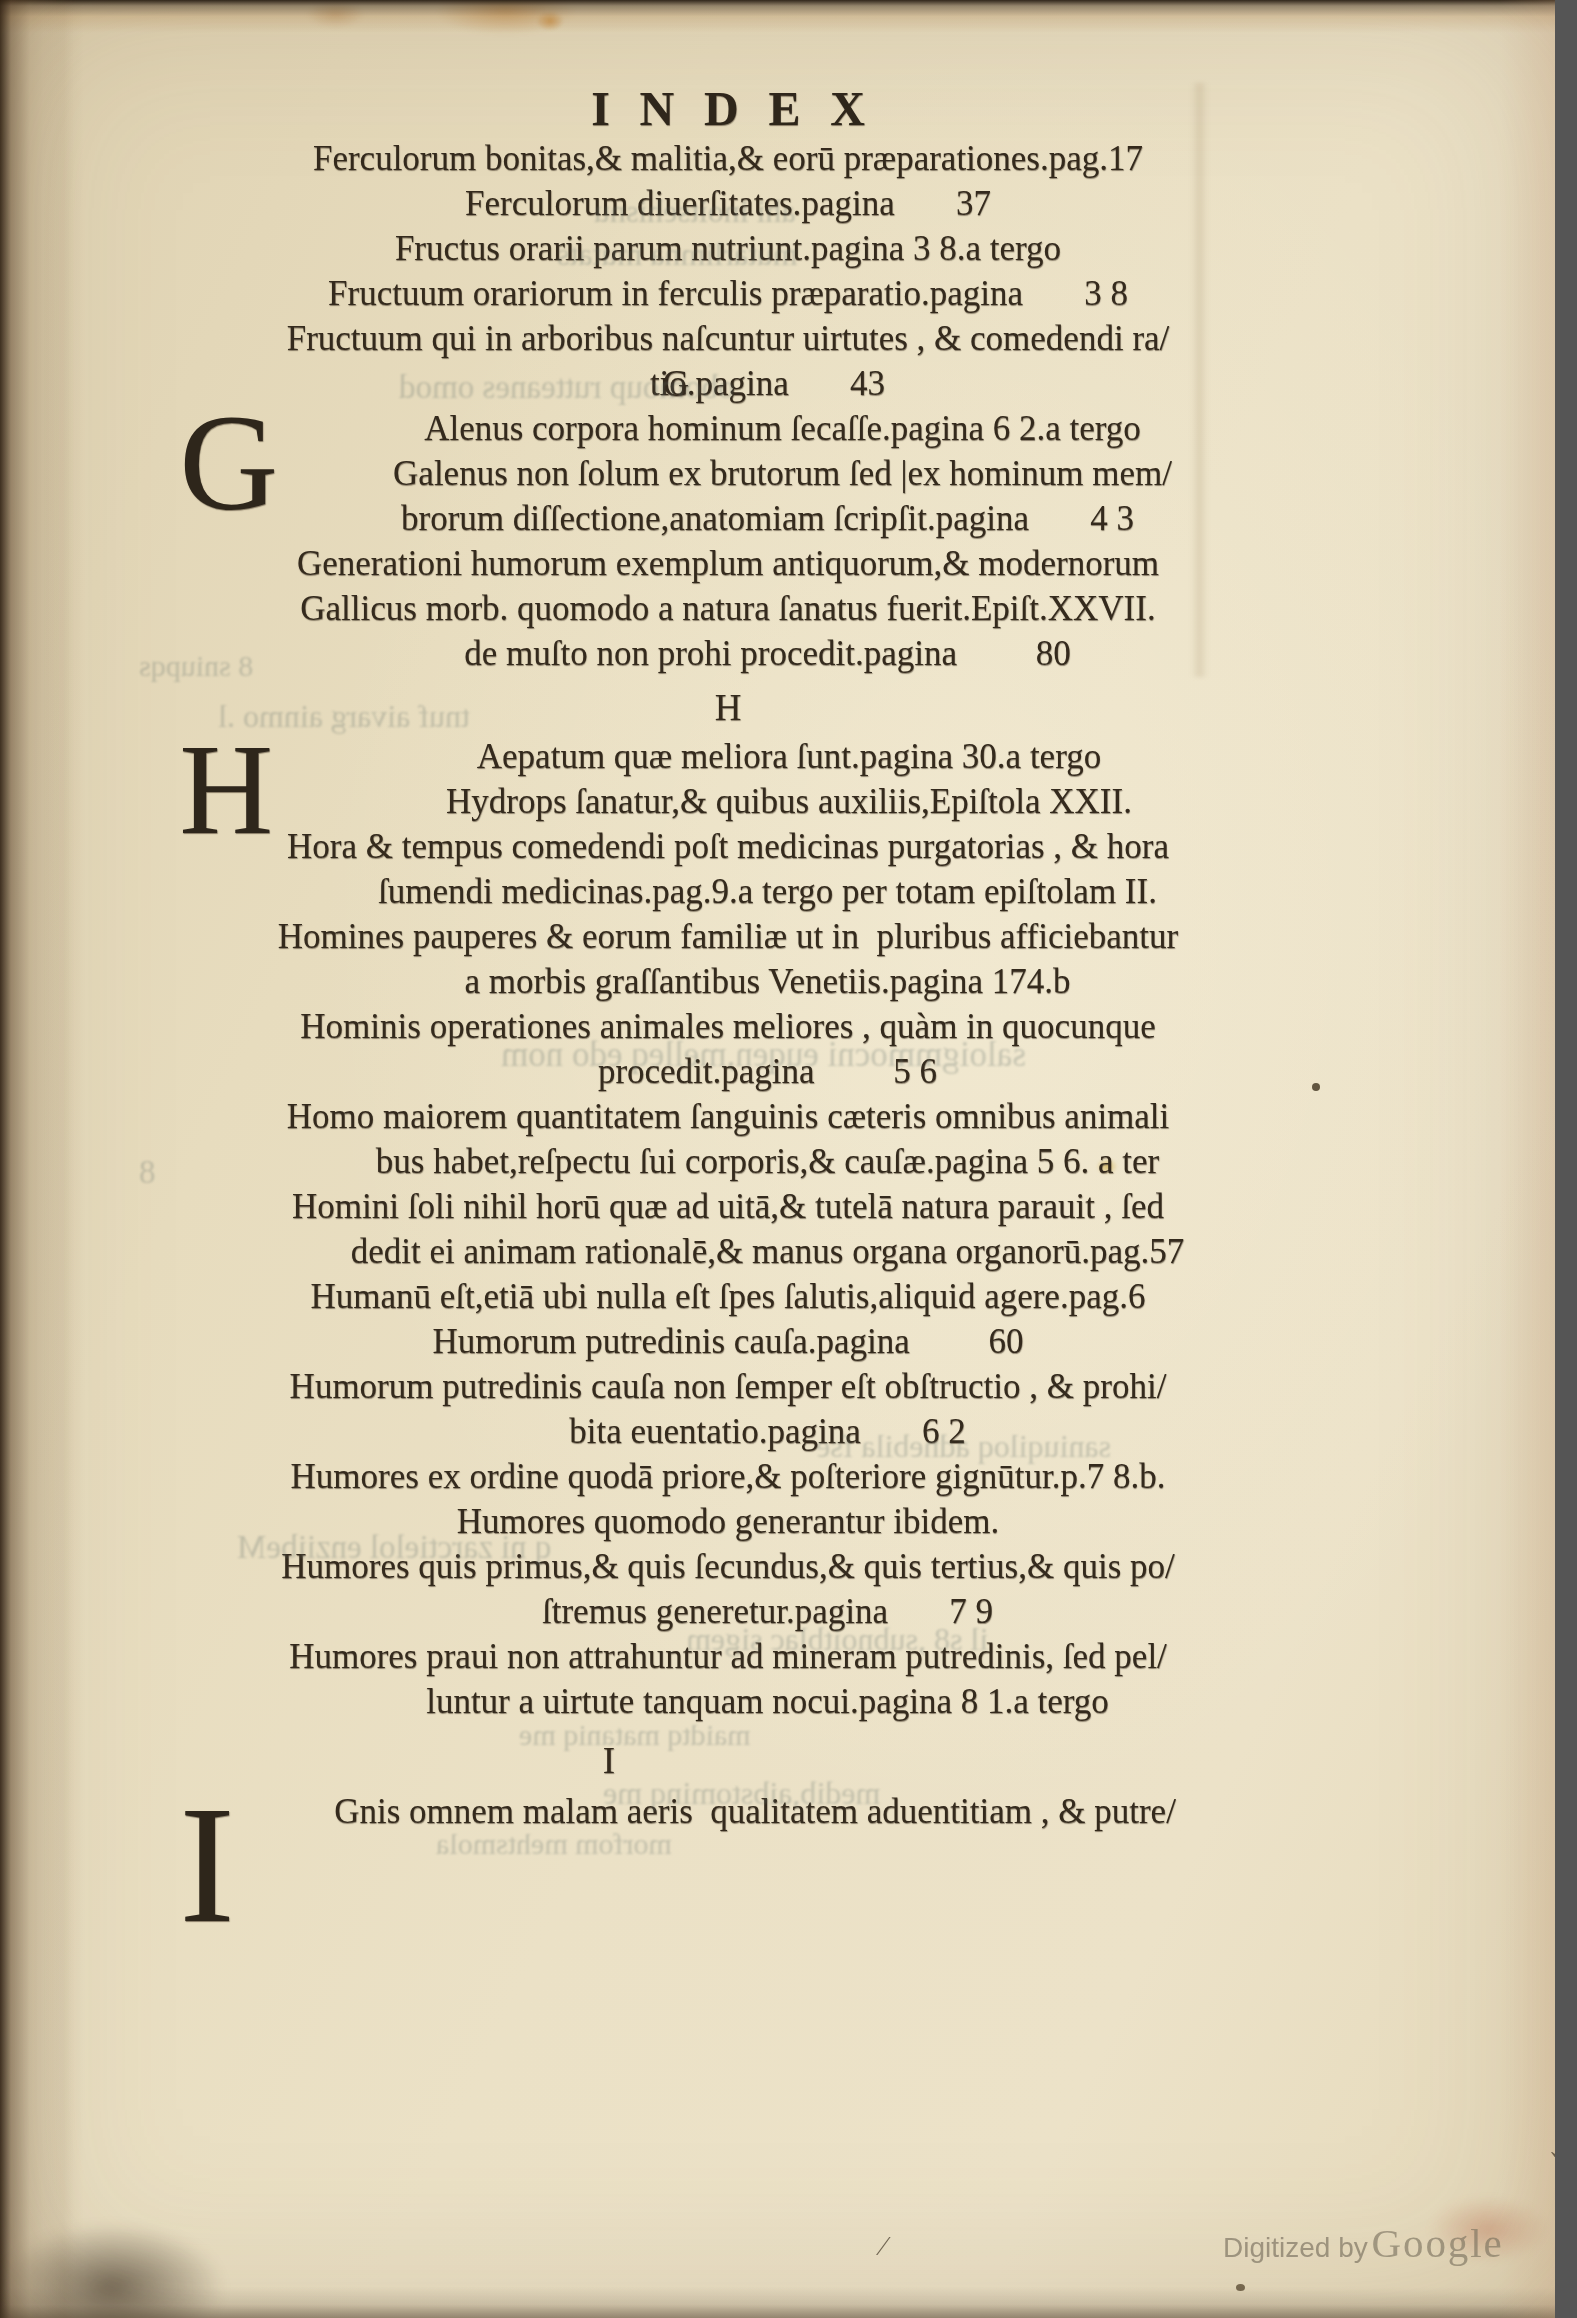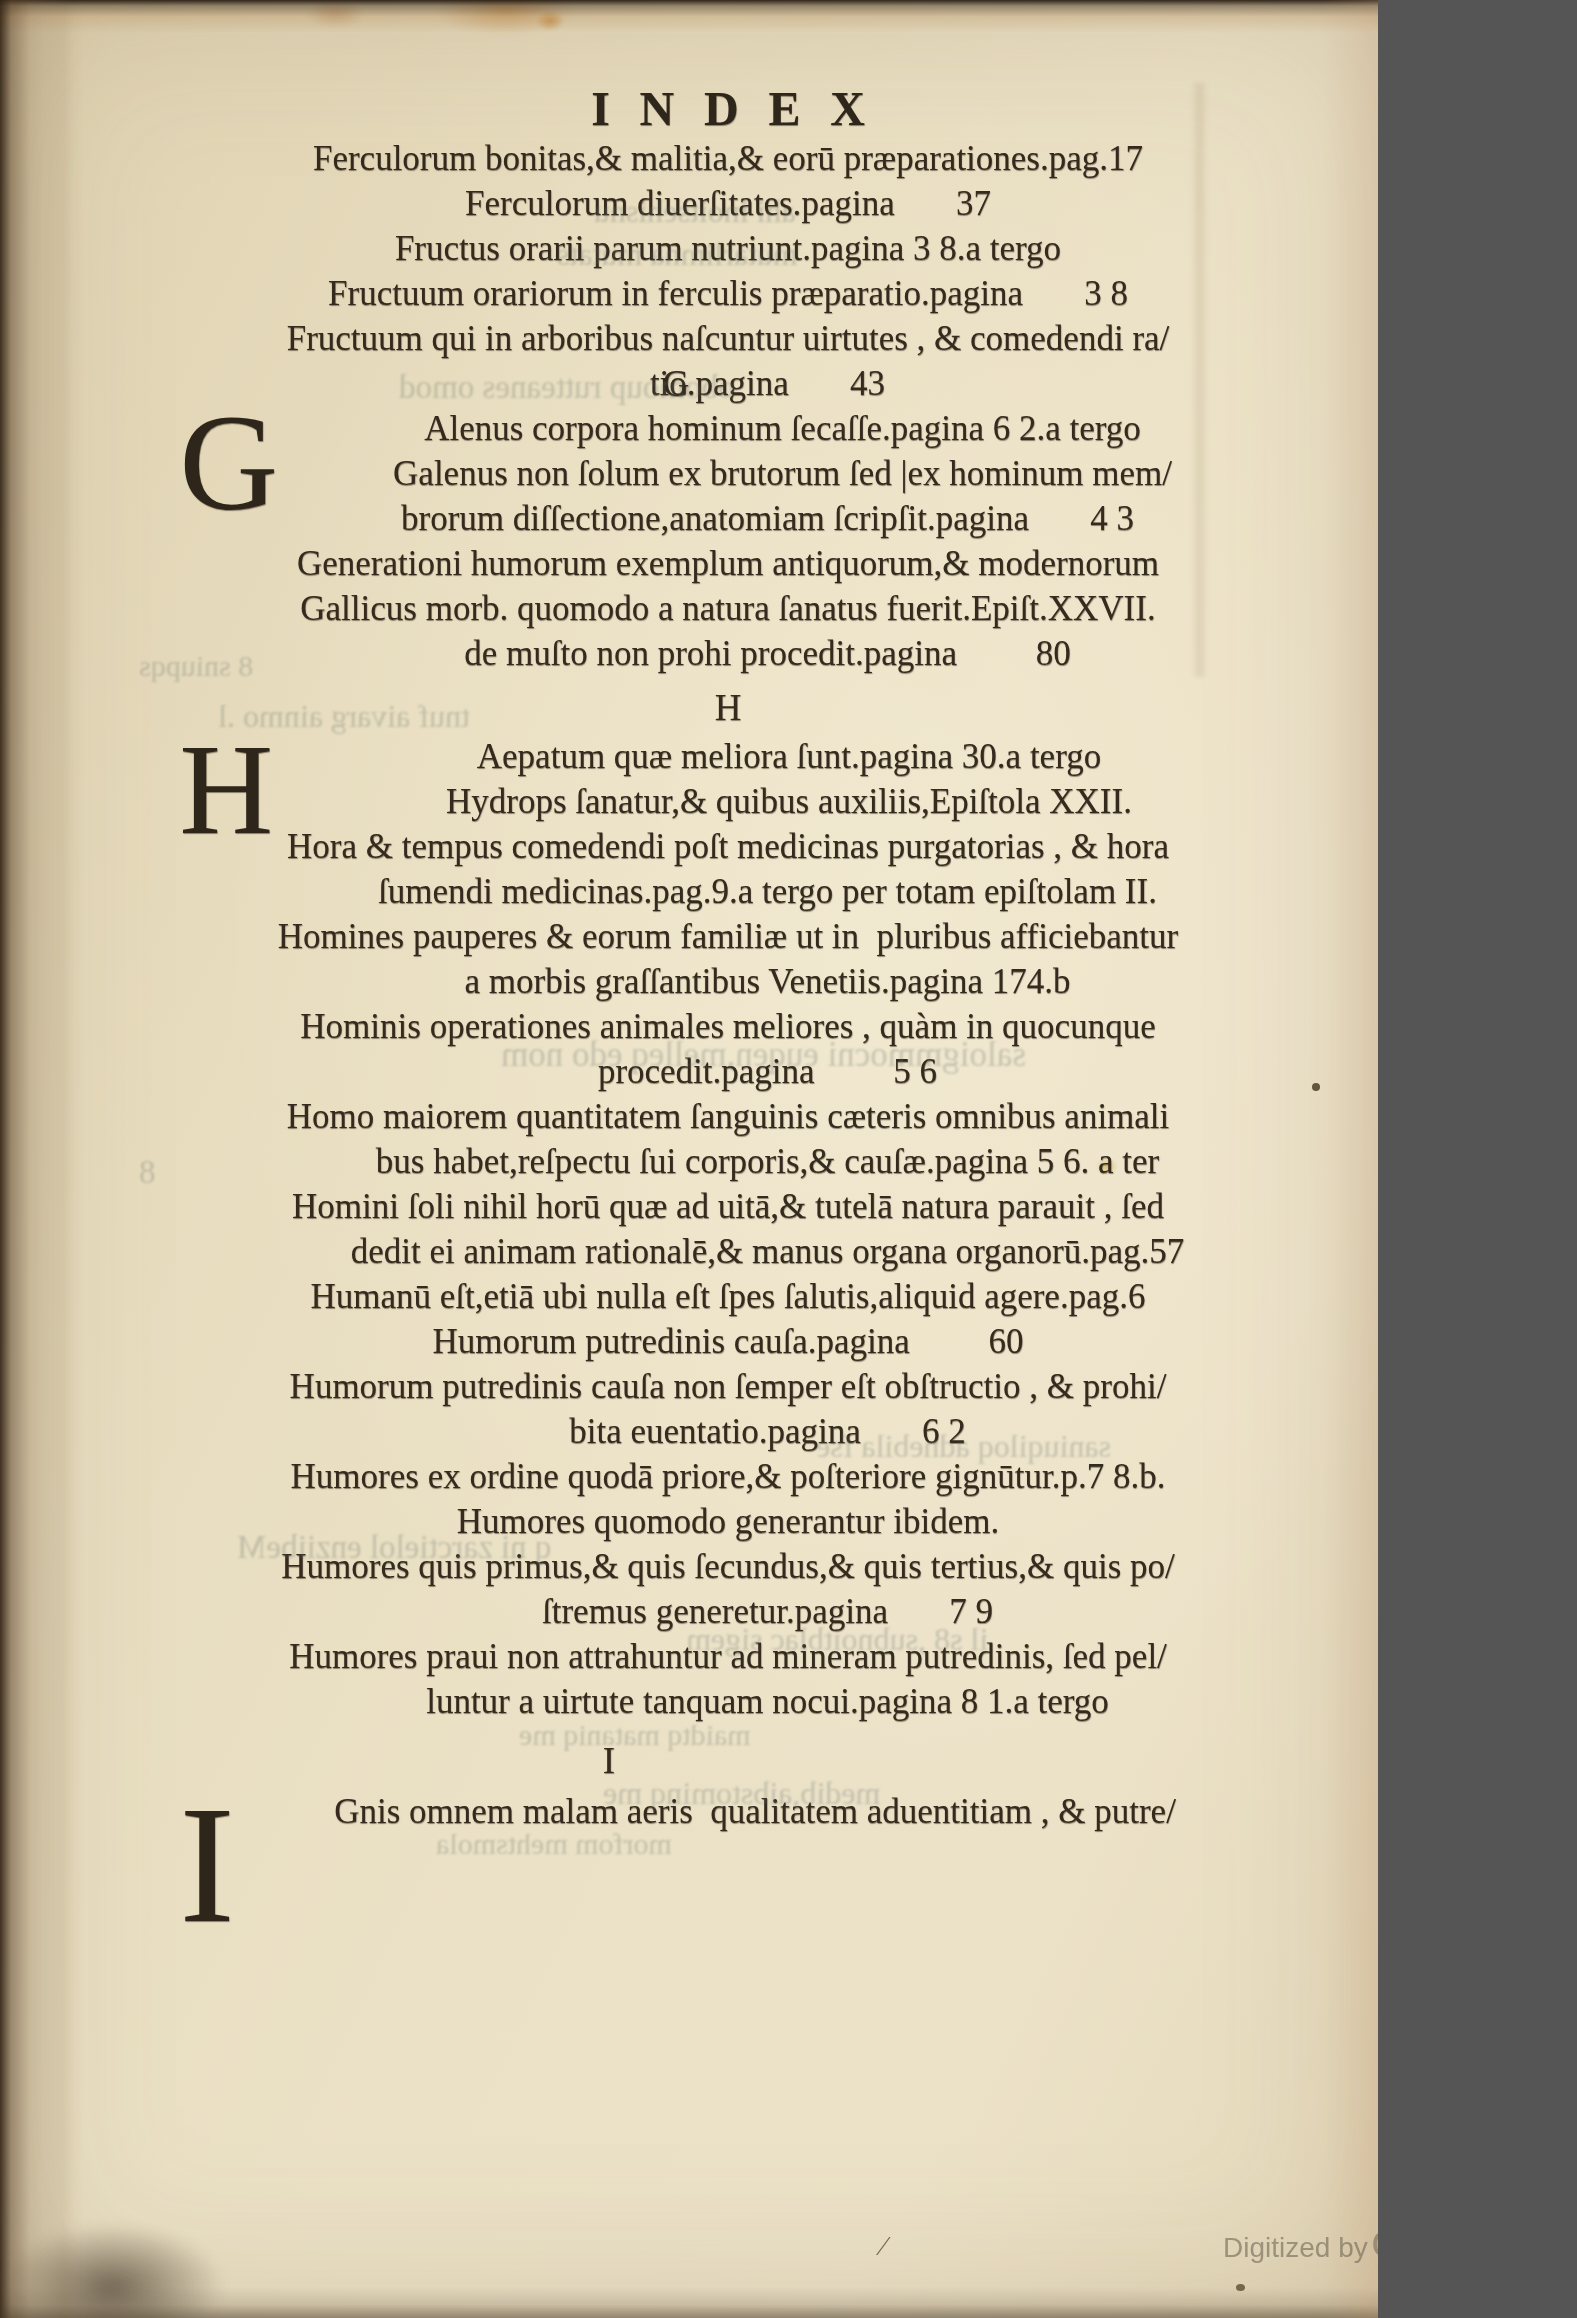--- a/index.html
+++ b/index.html
@@ -1,17 +1,17 @@
 <!DOCTYPE html>
 <html style="font-size:15px"><head>
 <meta charset="utf-8">
 <style>
   html,body{margin:0;padding:0;background:#555;}
   .page{
-    position:relative; width:1378px; height:2319px; overflow:hidden;
+    position:relative; width:1555px; height:2319px; overflow:hidden;
     background:
       radial-gradient(ellipse 928px 1299px at 62% 40%, rgba(255,250,232,0.30), rgba(255,250,232,0) 70%),
       linear-gradient(115deg, #dfd2b2 0%, #e7dcbe 28%, #ebe1c6 55%, #ece2c8 78%, #e5d9ba 100%);
     font-family:"Liberation Serif","DejaVu Serif",serif;
     color:#342a1d;
   }
   .page::after{
     content:""; position:absolute; inset:0; pointer-events:none;
     box-shadow: inset 0 0 176px rgba(118,92,58,0.22);
   }

